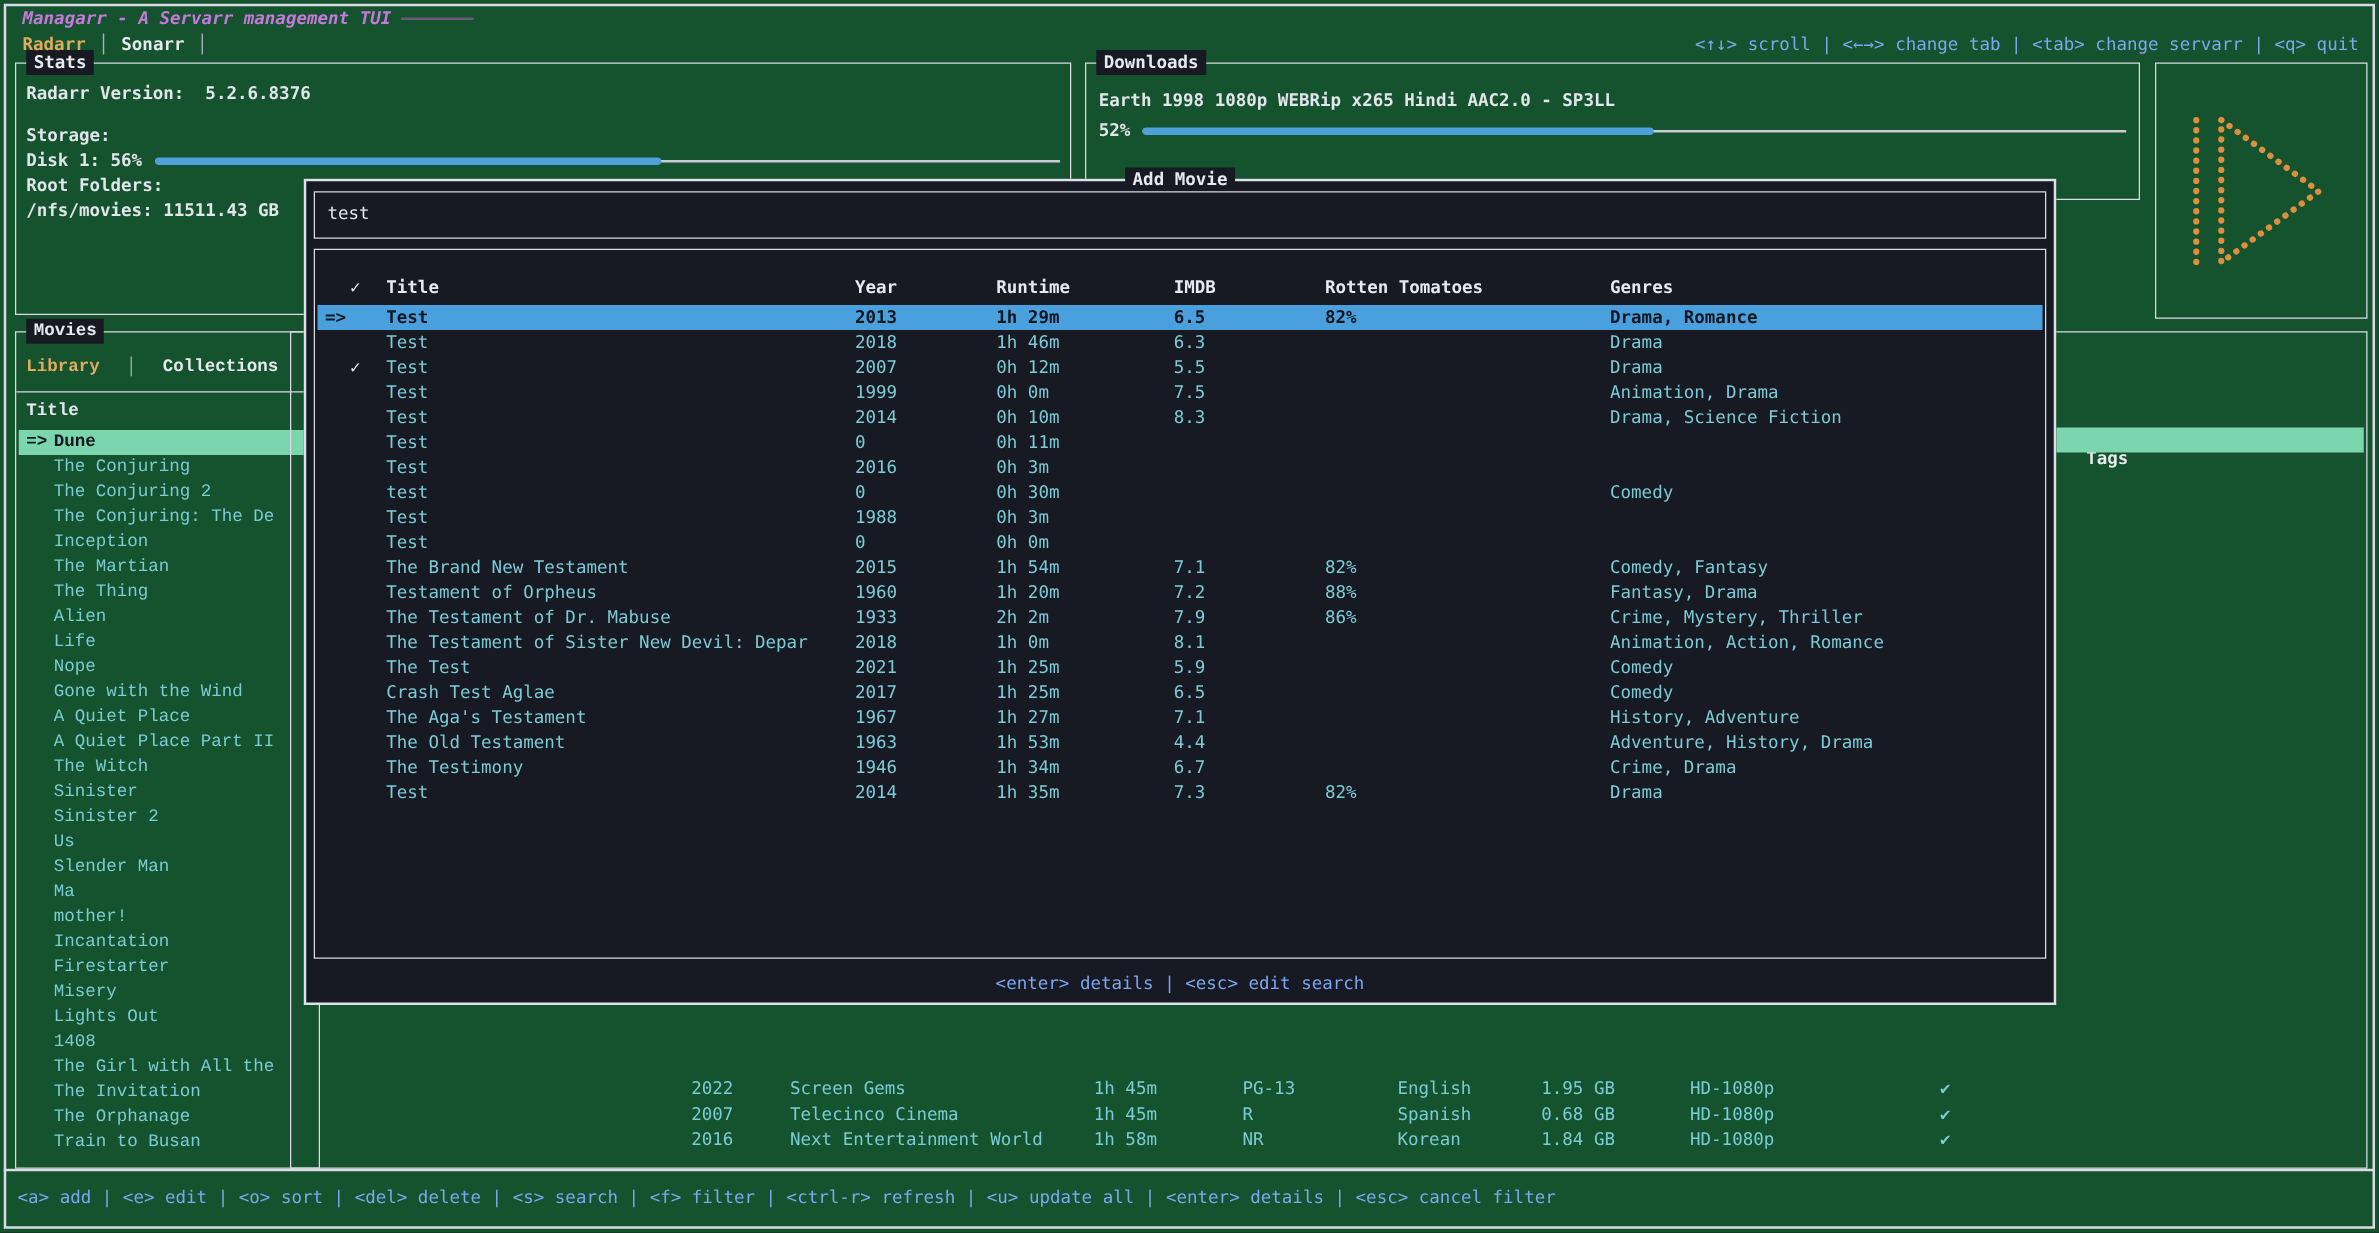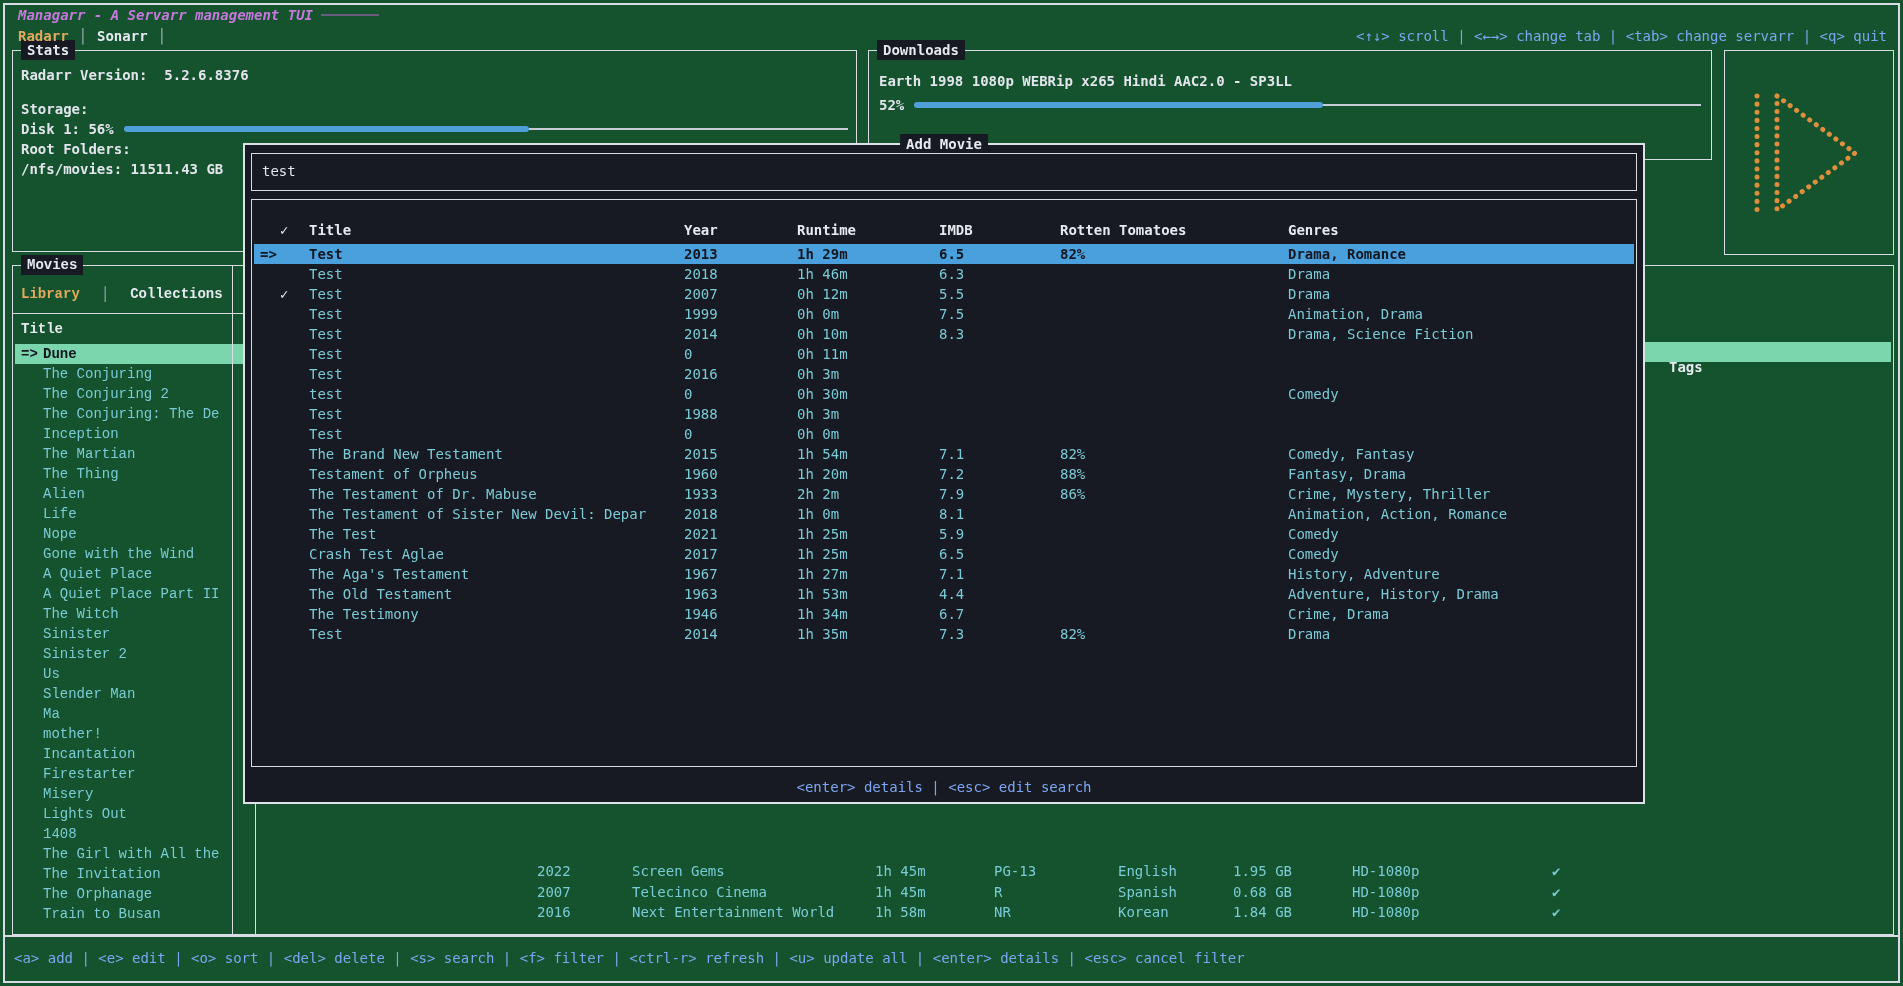--- a/index.html
+++ b/index.html
@@ -57,21 +57,21 @@
   .movie-item .sel-arrow { position:absolute; left:6px; font-weight:bold; }
   .movie-item.selected { background:#7bd6ae; color:#12161f; font-weight:bold; }
 
   
   .library-panel { left:232px; top:265px; width:1662px; height:670px; }
   .tags-col-header { position:absolute; left:1436px; top:46px; height:20px; line-height:20px; font-weight:bold; color:#e6e9ef;margin-top:45px; }
   .tags-selected-row { position:absolute; left:1412px; right:2px; top:76px; height:20px; background:#7bd6ae; }
   .library-rows { position:absolute; left:0; right:0; top:595px; }
   .lib-row { position:relative; height:20.5px; line-height:20px; color:#7bcbd6; white-space:nowrap; }
   .lc { position:absolute; }
-  .lc-year { left:304px; } .lc-studio { left:399px; } .lc-runtime { left:642px; }
+  .lc-year { left:320px; } .lc-studio { left:399px; } .lc-runtime { left:642px; }
   .lc-rating { left:761px; } .lc-language { left:885px; } .lc-size { left:1000px; }
   .lc-quality { left:1119px; } .lc-monitored { left:1319px; }
 
   
   .popup { position:absolute; left:243px; top:143px; width:1402px; height:661px;
            background:#171a23; border:2px solid #dde1e8; z-index:10; }
   .popup-title { left:50%; transform:translateX(-50%); }
   .search-box { position:absolute; left:6px; top:8px; width:1386px; height:38px; border:1.5px solid #d9dce4; }
   .search-text { position:absolute; left:10px; top:0; line-height:35px; color:#e2e5ec; white-space:pre; }
   .results-box { position:absolute; left:6px; top:54px; width:1386px; height:568px; border:1.5px solid #d9dce4; }

